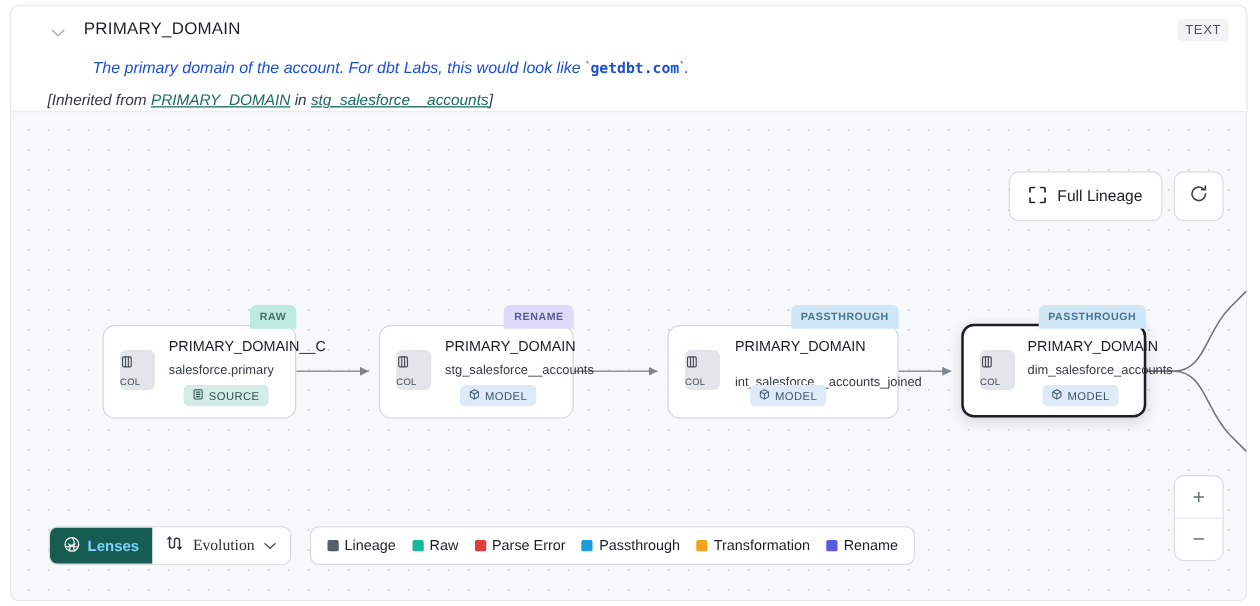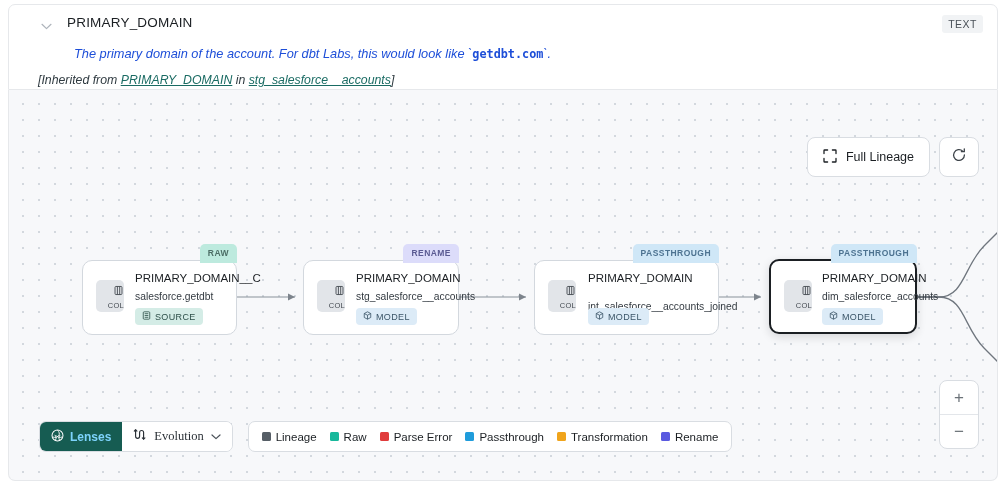--- a/index.html
+++ b/index.html
@@ -145,21 +145,21 @@
   .col-chip {
     position: absolute;
     left: 13px;
     top: 19px;
     width: 28px;
     height: 32px;
     background: #e2e5e9;
     border-radius: 5px;
     display: flex;
     flex-direction: column;
-    align-items: flex-end;
+    align-items: flex-start;
     justify-content: center;
     gap: 1px;
   }
   .col-chip .lbl {
     font-size: 7.5px;
     color: #454b52;
     letter-spacing: .3px;
   }
   .node-name {
     position: absolute;
@@ -179,20 +179,21 @@
     position: absolute;
     top: 47px;
     display: inline-flex;
     align-items: center;
     gap: 4px;
     font-size: 9px;
     letter-spacing: .35px;
     padding: 3px 7px;
     border-radius: 4px;
     white-space: nowrap;
+    margin-left: 12px;
   }
   .kind-source { background: #d4ece6; color: #2d4f49; }
   .kind-model  { background: #dcebf7; color: #3b5568; }
 
   
   .ctrl-row { position: absolute; right: 18px; top: 29px; display: flex; gap: 9px; margin-top: 18px; }
   .btn-lineage {
     display: flex; align-items: center; gap: 9px;
     height: 38px; padding: 0 15px;
     background: #ffffff;
@@ -316,21 +317,21 @@
         <span>
           <svg width="11" height="11" viewBox="0 0 12 12" fill="none">
             <rect x="2.2" y="1.6" width="7.6" height="8.8" rx="1.1" stroke="#454b52" stroke-width="1"></rect>
             <line x1="4.8" y1="1.6" x2="4.8" y2="10.4" stroke="#454b52" stroke-width="1"></line>
             <line x1="7.3" y1="1.6" x2="7.3" y2="10.4" stroke="#454b52" stroke-width="1"></line>
           </svg>
         </span>
         <span class="lbl">COL</span>
       </div>
       <div class="node-name" style="left:52px;">PRIMARY_DOMAIN__C</div>
-      <div class="node-sub" style="left:52px;">salesforce.getdbt</div>
+      <div class="node-sub" style="left:52px;">salesforce.primary</div>
       <div class="kind-chip kind-source" style="left:52px;">
         <span>
           <svg width="9" height="9" viewBox="0 0 10 10" fill="none">
             <rect x="1.4" y="0.9" width="7.2" height="8.2" rx="1" stroke="#2d4f49" stroke-width="0.9"></rect>
             <line x1="3" y1="3" x2="7" y2="3" stroke="#2d4f49" stroke-width="0.9"></line>
             <line x1="3" y1="5" x2="7" y2="5" stroke="#2d4f49" stroke-width="0.9"></line>
             <line x1="3" y1="7" x2="7" y2="7" stroke="#2d4f49" stroke-width="0.9"></line>
           </svg>
         </span>
         <span>SOURCE</span>

